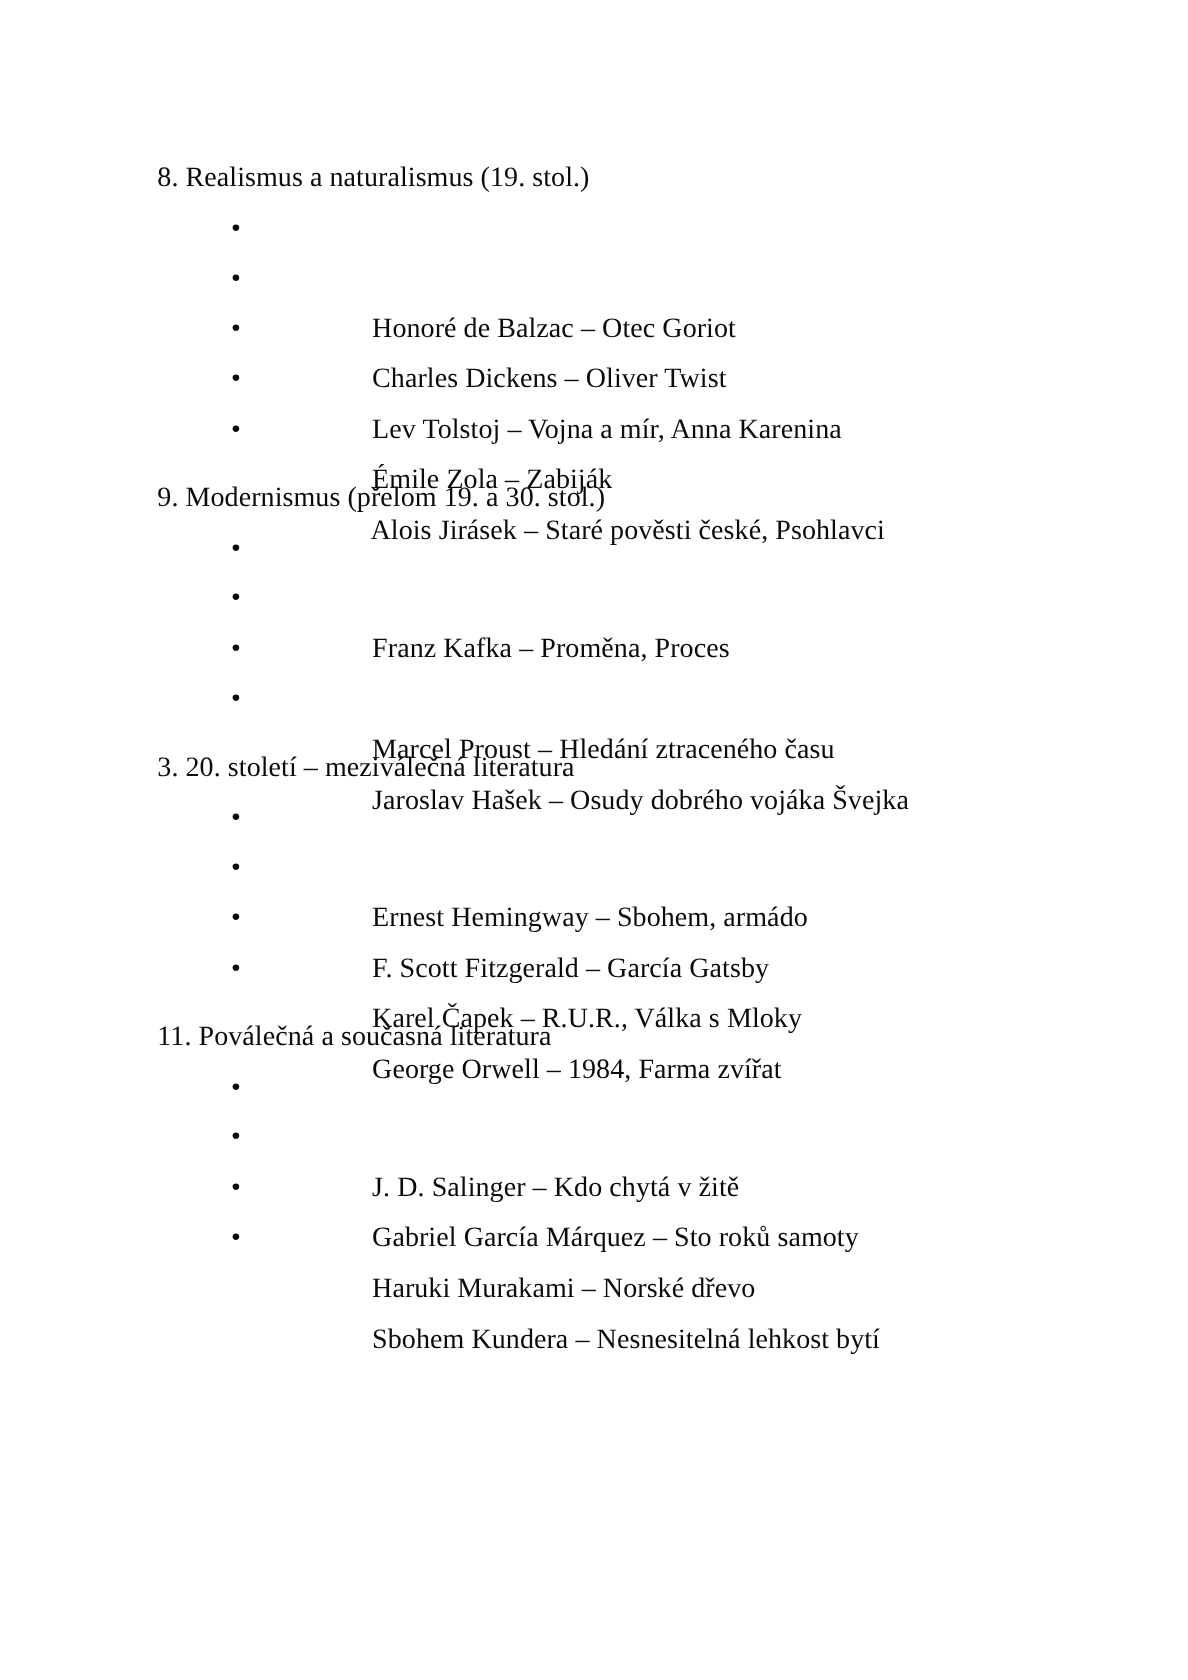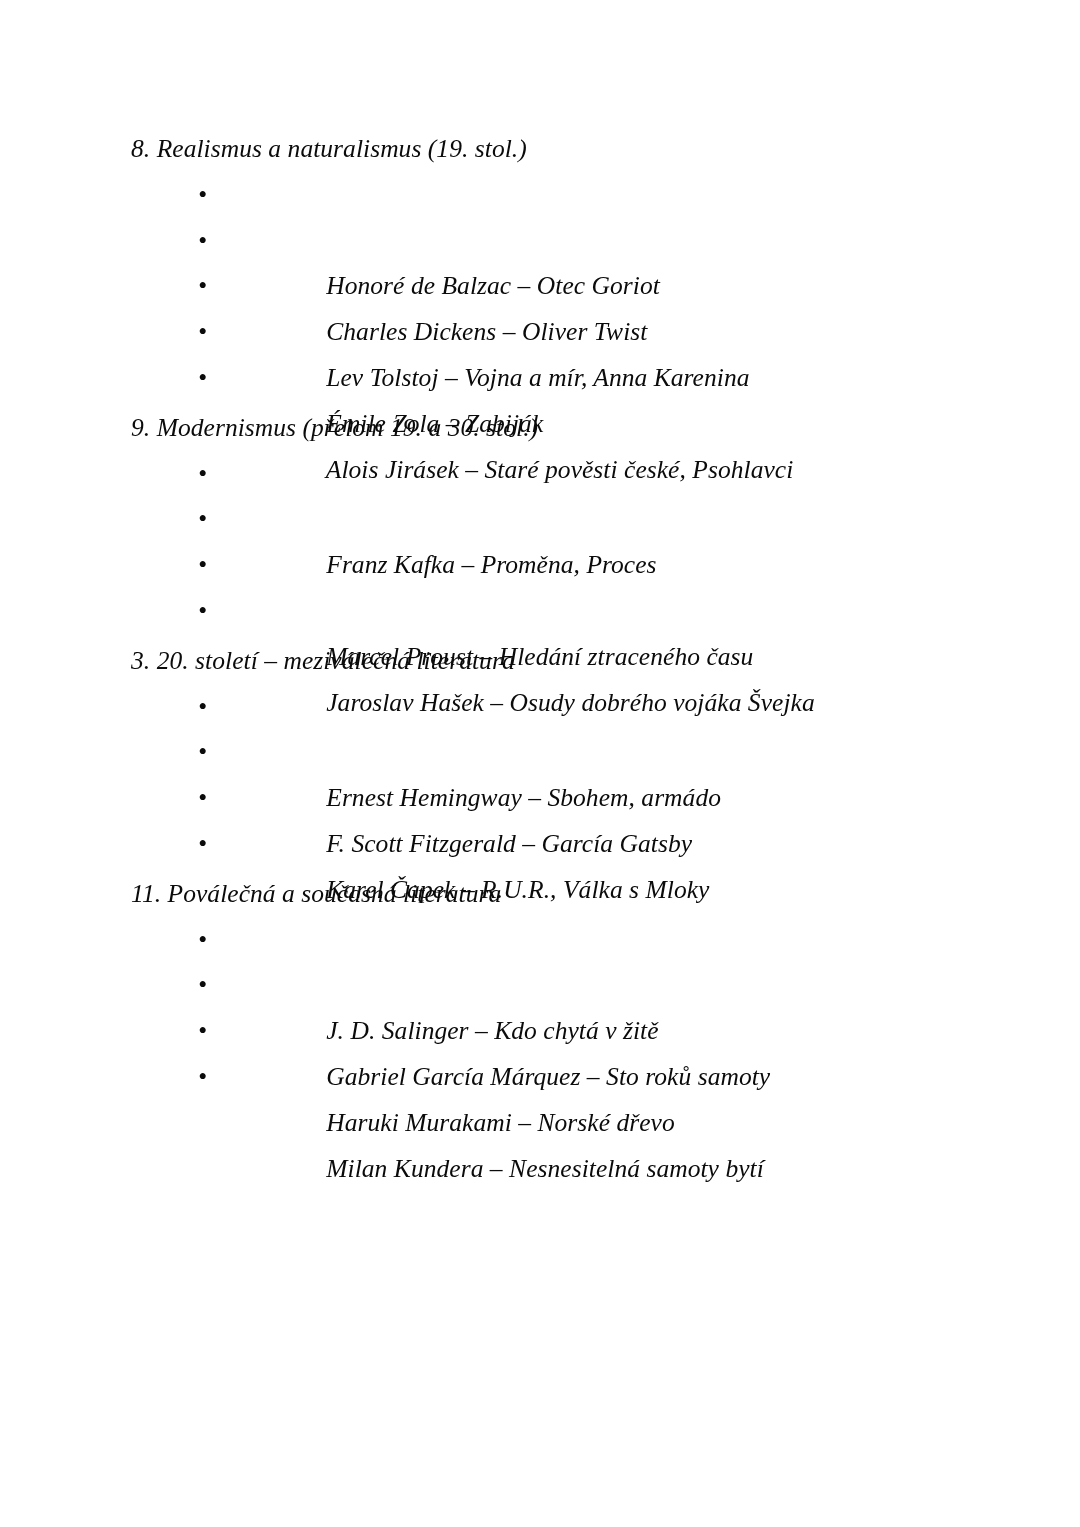--- a/index.html
+++ b/index.html
@@ -16,23 +16,22 @@
     font-family: "Liberation Serif", "DejaVu Serif", serif;
     color: #0b0b0b;
   }
   .content {
     position: absolute;
     left: 127px;
     top: 122px;
     width: 860px;
   }
   .section {
-    margin: 4px;
+    margin: 16px;
     padding: 0;
-    font-style: italic;
   }
   .section-heading {
     font-size: 25.5px;
     line-height: 45.8px;
     height: 45.8px;
     white-space: pre;
     letter-spacing: 0.05px;
   }
   .bullet-list {
     list-style: none;
@@ -123,20 +122,21 @@
         <li class="bullet-item">
           <span class="bullet-mark">•</span>
           <span class="item-text">F. Scott Fitzgerald – García Gatsby</span>
         </li>
         <li class="bullet-item">
           <span class="bullet-mark">•</span>
           <span class="item-text">Karel Čapek – R.U.R., Válka s Mloky</span>
         </li>
         <li class="bullet-item">
           <span class="bullet-mark">•</span>
+          <span class="item-text">George Orwell – 1984, Farma zvířat</span>
         </li>
       </ul>
     </section>
 
     <section class="section">
       <div class="section-heading">11. Poválečná a současná literatura</div>
       <ul class="bullet-list">
         <li class="bullet-item">
           <span class="bullet-mark">•</span>
           <span class="item-text">J. D. Salinger – Kdo chytá v žitě</span>
@@ -144,19 +144,19 @@
         <li class="bullet-item">
           <span class="bullet-mark">•</span>
           <span class="item-text">Gabriel García Márquez – Sto roků samoty</span>
         </li>
         <li class="bullet-item">
           <span class="bullet-mark">•</span>
           <span class="item-text">Haruki Murakami – Norské dřevo</span>
         </li>
         <li class="bullet-item">
           <span class="bullet-mark">•</span>
-          <span class="item-text">Milan Kundera – Nesnesitelná samoty bytí</span>
+          <span class="item-text">Sbohem Kundera – Nesnesitelná lehkost bytí</span>
         </li>
       </ul>
     </section>
 
   </div>
 </div>
 
 </body></html>

